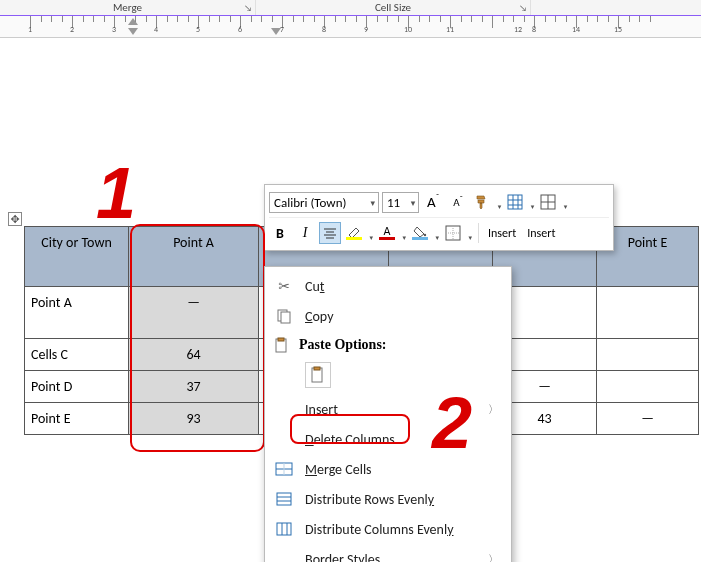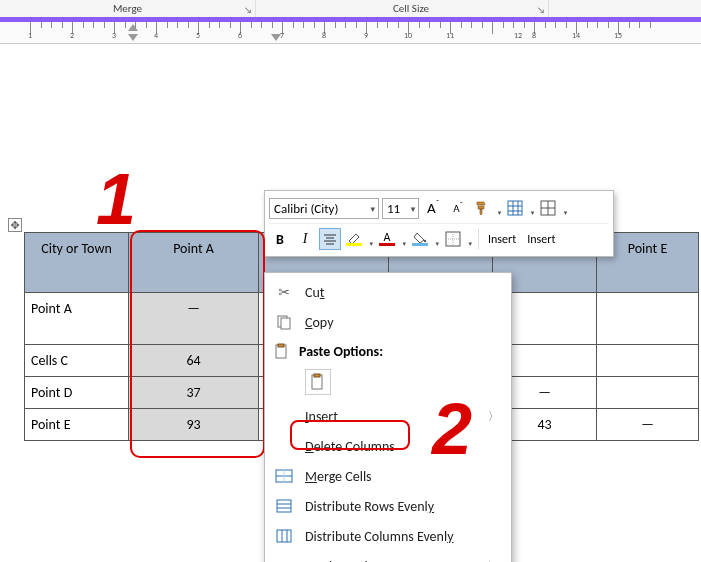--- a/index.html
+++ b/index.html
@@ -9,26 +9,25 @@
     font-size: 14px;
     background: #fff;
     width: 701px;
     height: 562px;
     overflow: hidden;
     position: relative;
   }
   
   .ribbon-groups {
     display: flex;
-    height: 22px;
+    height: 16px;
     background: #f5f5f5;
     font-size: 11px;
     color: #444;
-    border-bottom: 5px solid #8b5cf6;
-    gap: 18px;
+    border-bottom: 1px solid #8b5cf6;
   }
   .ribbon-group {
     position: relative;
     border-right: 1px solid #e0e0e0;
     display: flex;
     align-items: center;
     justify-content: center;
   }
   .dlg-launcher {
     position: absolute;
@@ -258,20 +257,21 @@
   .cm-item .cm-arrow {
     margin-left: auto;
     font-size: 11px;
     color: #666;
   }
   .cm-heading {
     padding: 6px 12px 6px 8px;
     font-weight: bold;
     display: flex;
     gap: 10px;
+    font-family: Liberation Serif, serif;
   }
   .cm-paste-opt {
     padding: 3px 12px 6px 40px;
   }
   .paste-icon {
     width: 26px;
     height: 26px;
     border: 1px solid #ccc;
     display: inline-flex;
     align-items: center;
@@ -427,21 +427,21 @@
       <td class="col4"></td>
       <td class="col5">43</td>
       <td class="col6">—</td>
     </tr>
   </tbody>
     </table>
 
   <div class="mini-toolbar">
     <div class="mt-row">
       <div class="font-combo">
-        <span>Calibri (City)</span>
+        <span>Calibri (Town)</span>
         <span class="caret">▾</span>
       </div>
       <div class="font-combo size-combo">
         <span>11</span>
         <span class="caret">▾</span>
       </div>
       <div class="mt-btn tt">
           <span style="font-size:15px">A</span>
           <span style="font-size:9px;position:relative;top:-6px">ˆ</span>
         </div>

